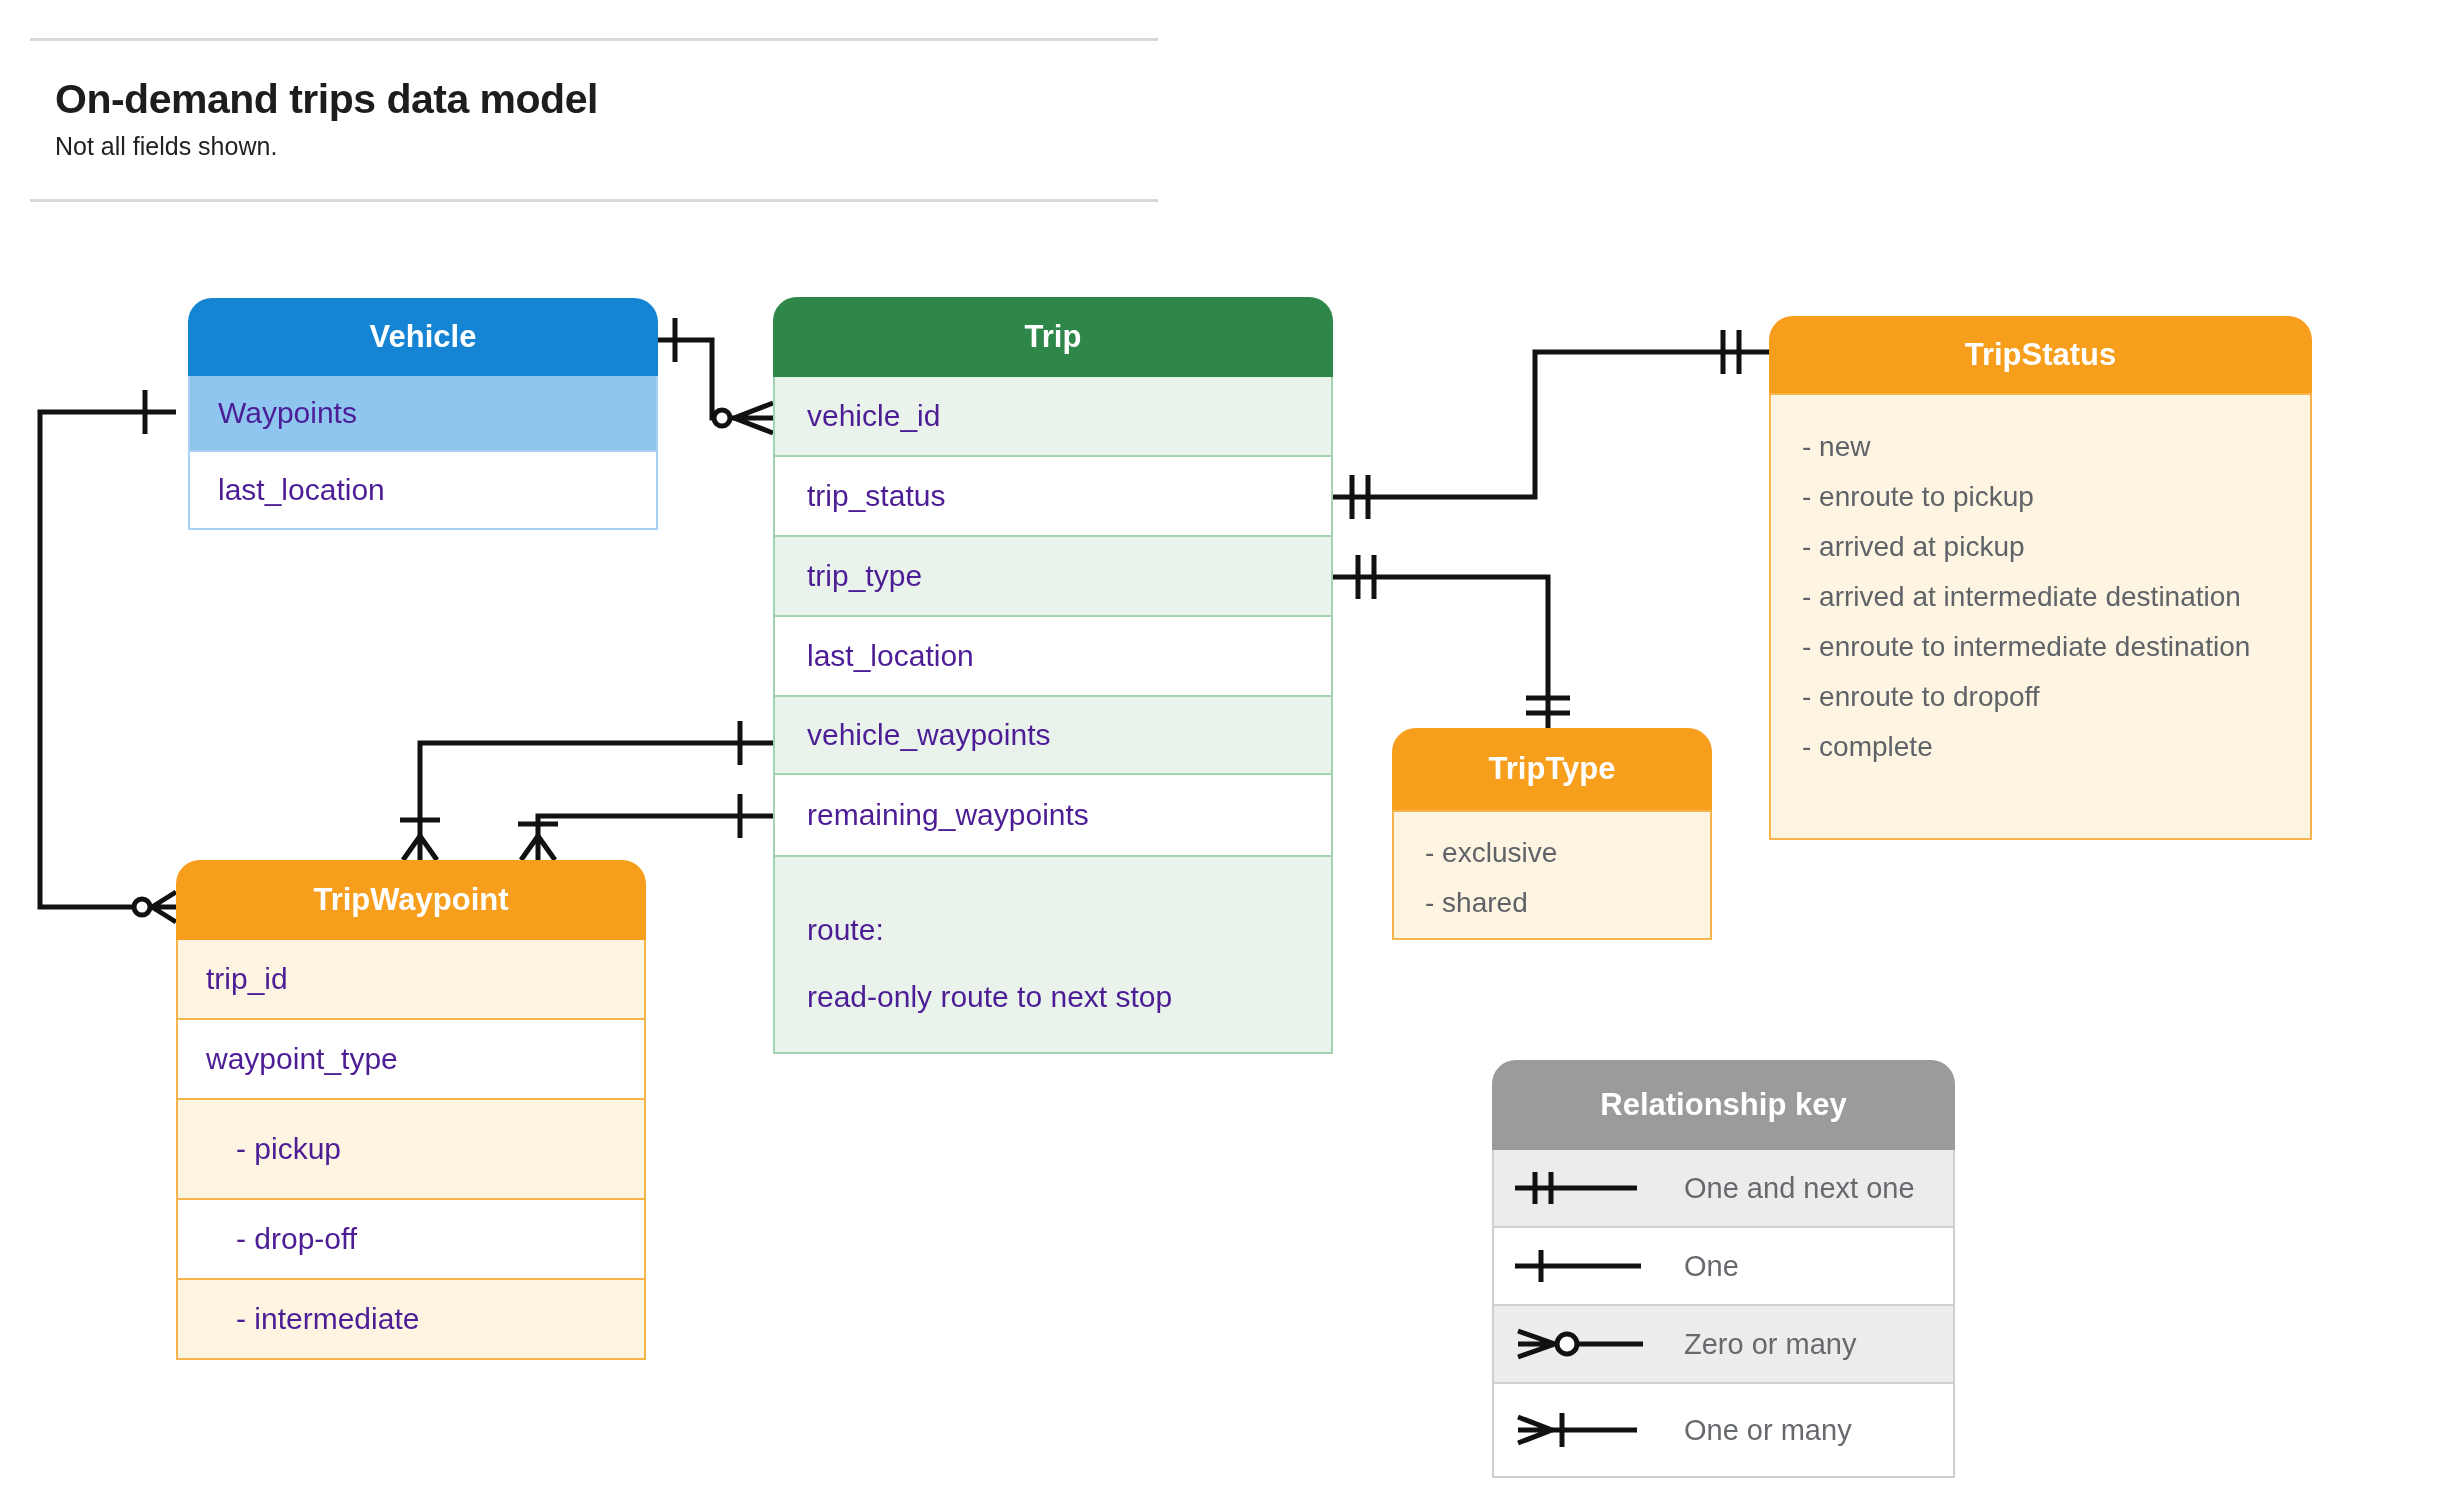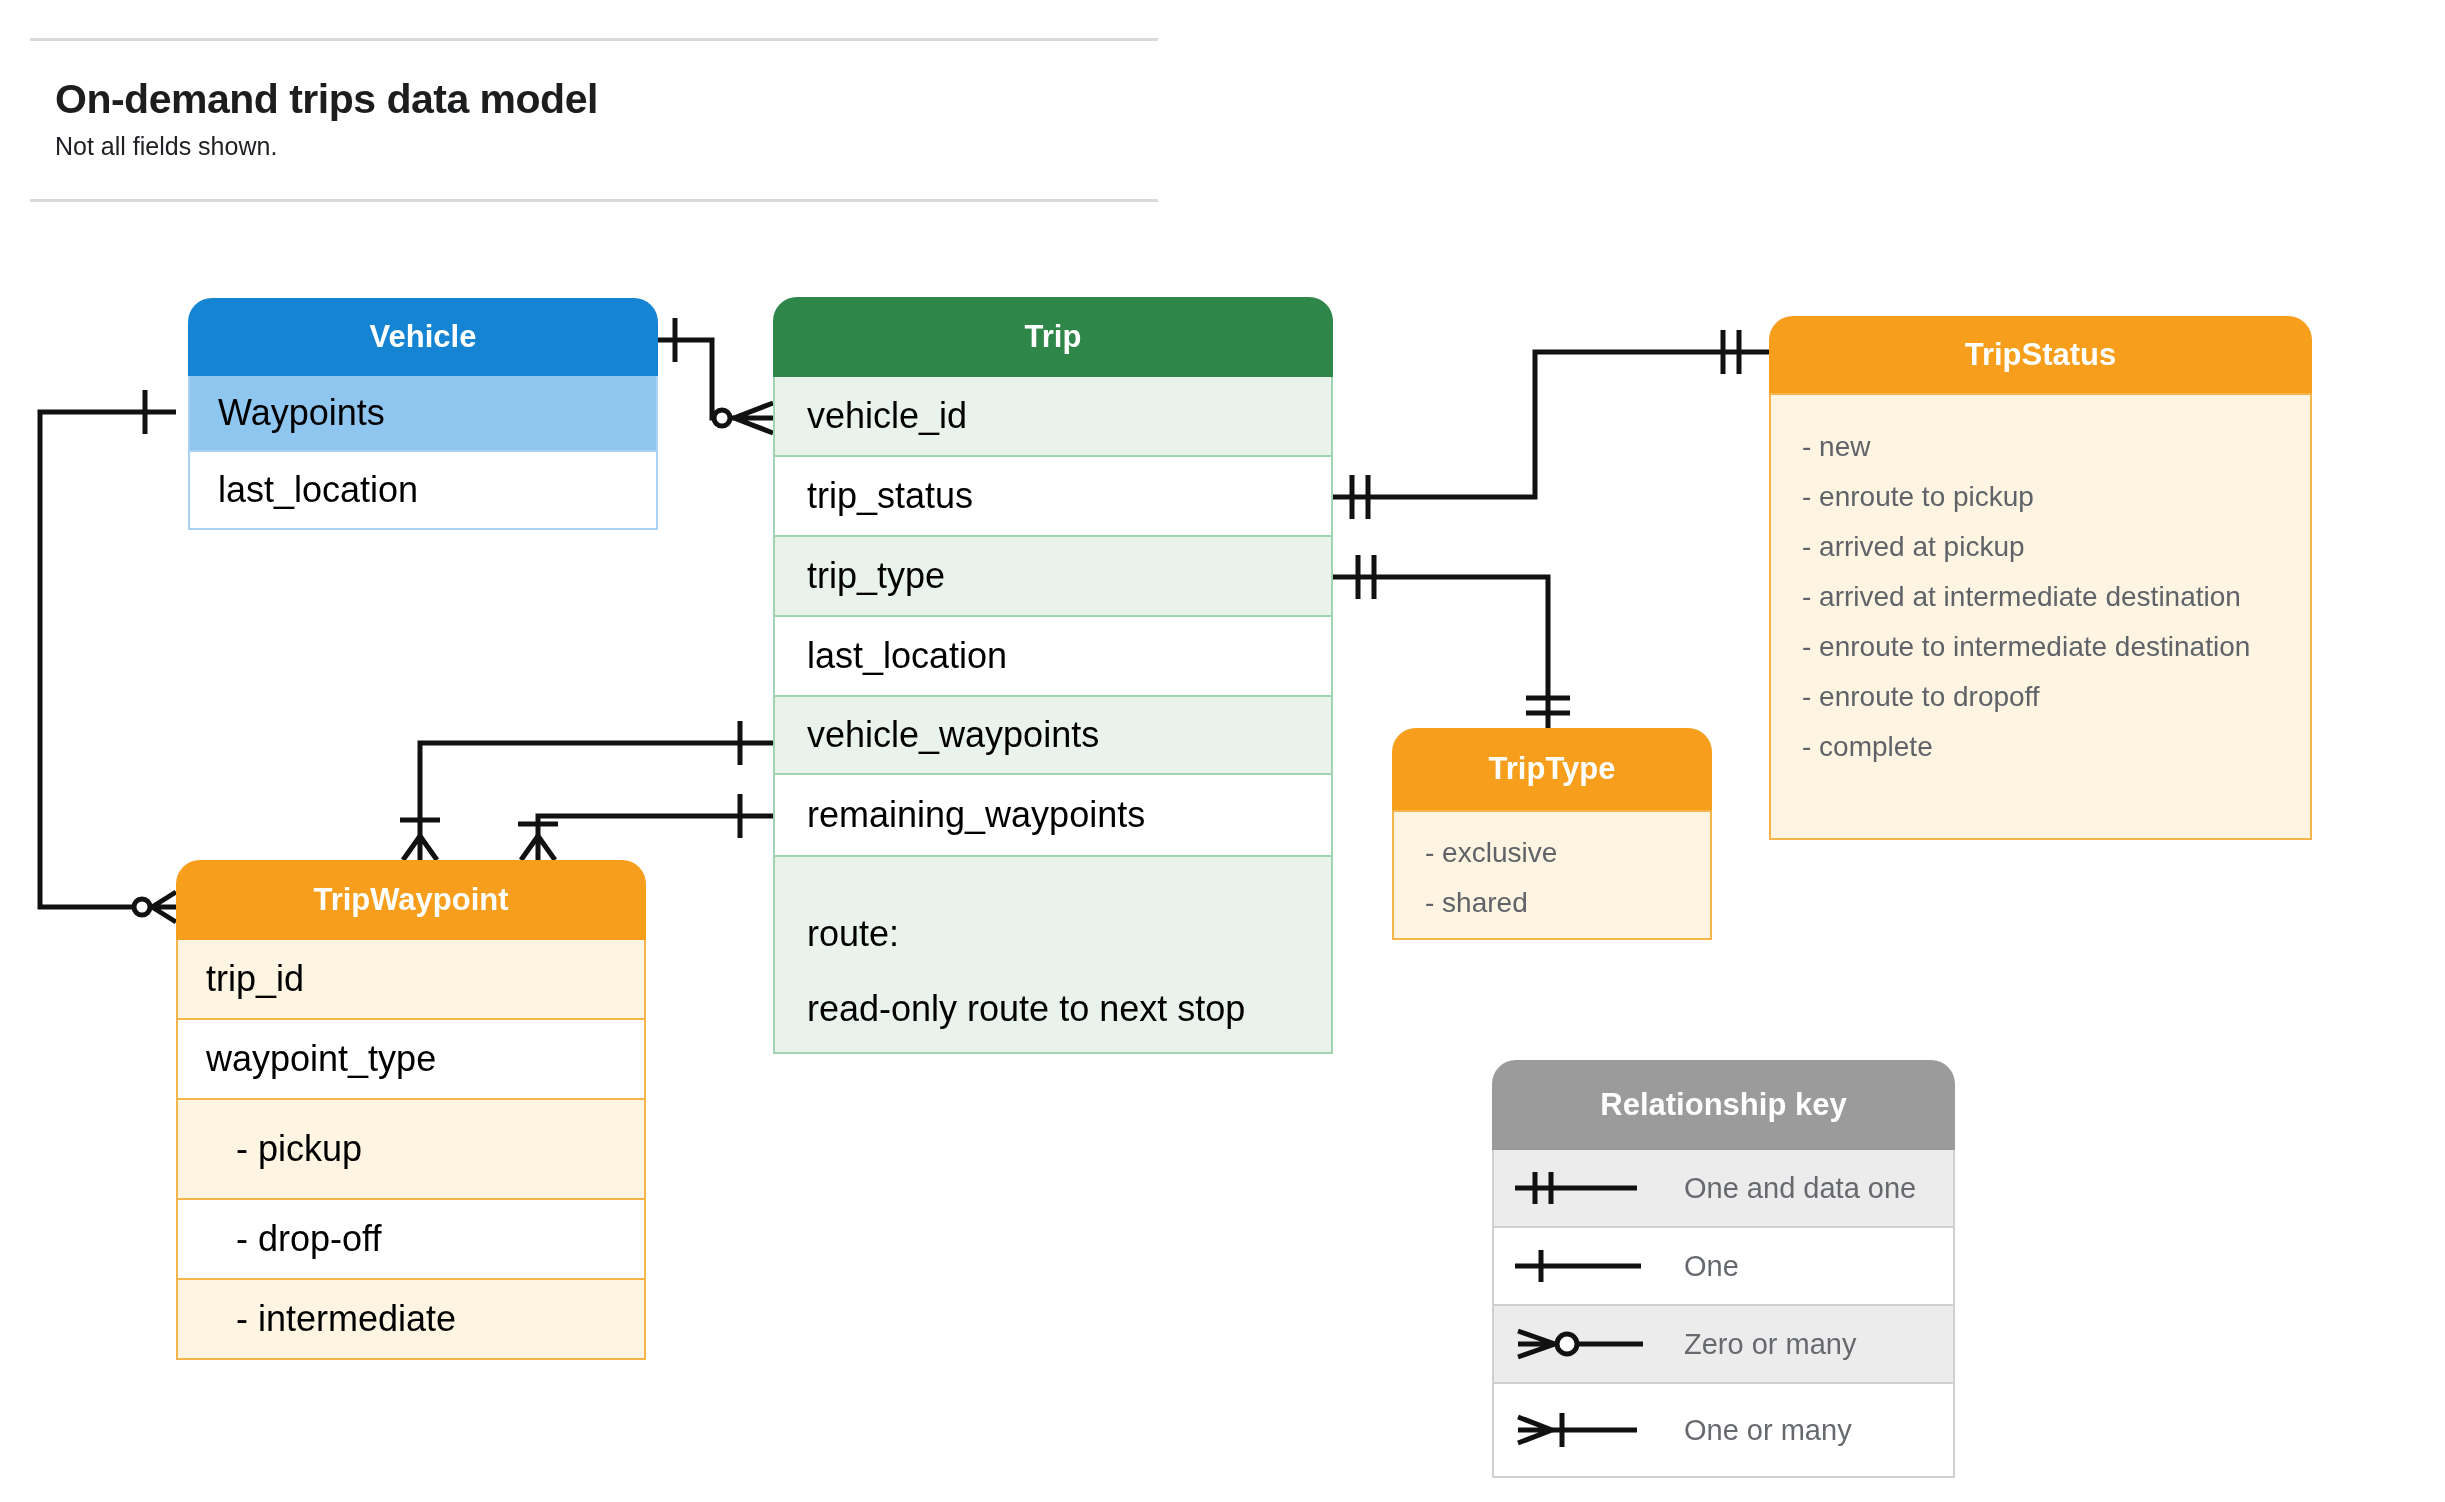--- a/index.html
+++ b/index.html
@@ -10,21 +10,21 @@
   .hr { position:absolute; height:3px; background:#d9d9d9; }
   #page-title { position:absolute; left:55px; top:76px; font-size:41px; font-weight:700; color:#1c1d1f; letter-spacing:-0.5px; }
   #page-subtitle { position:absolute; left:55px; top:132px; font-size:25px; color:#202124; }
 
   .entity { position:absolute; }
   .entity .hdr {
     display:flex; align-items:center; justify-content:center;
     color:#ffffff; font-weight:700; font-size:31px;
     border-top-left-radius:24px; border-top-right-radius:24px;
   }
-  .row { display:flex; align-items:center; font-size:36px; color:#000000;
+  .row { display:flex; align-items:center; font-size:30px; color:#4c1d95;
          border-left:2px solid; border-right:2px solid; border-bottom:2px solid; background:#ffffff; }
   .row.first { border-top:none; }
 
   
   .blue .hdr { background:#1585d3; }
   .blue .row { border-color:#a9d1f3; padding-left:28px; }
   .row.hl-blue { background:#8ec6f0; }
 
   
   .green .hdr { background:#2e8648; }
@@ -158,21 +158,21 @@
   </div>
 
   <div class="entity legend" style="left:1492px; top:1060px; width:463px;">
     <div class="hdr" style="height:90px;">Relationship key</div>
     <div class="row first tint" style="height:78px;">
       <svg class="sym" viewBox="0 0 150 44">
         <line x1="5" y1="22" x2="127" y2="22"></line>
           <line x1="25" y1="6" x2="25" y2="38"></line>
           <line x1="41" y1="6" x2="41" y2="38"></line>
       </svg>
-      <span>One and data one</span>
+      <span>One and next one</span>
     </div>
     <div class="row" style="height:78px;">
       <svg class="sym" viewBox="0 0 150 44">
         <line x1="5" y1="22" x2="131" y2="22"></line>
           <line x1="31" y1="6" x2="31" y2="38"></line>
       </svg>
       <span>One</span>
     </div>
     <div class="row tint" style="height:78px;">
       <svg class="sym" viewBox="0 0 150 44">

